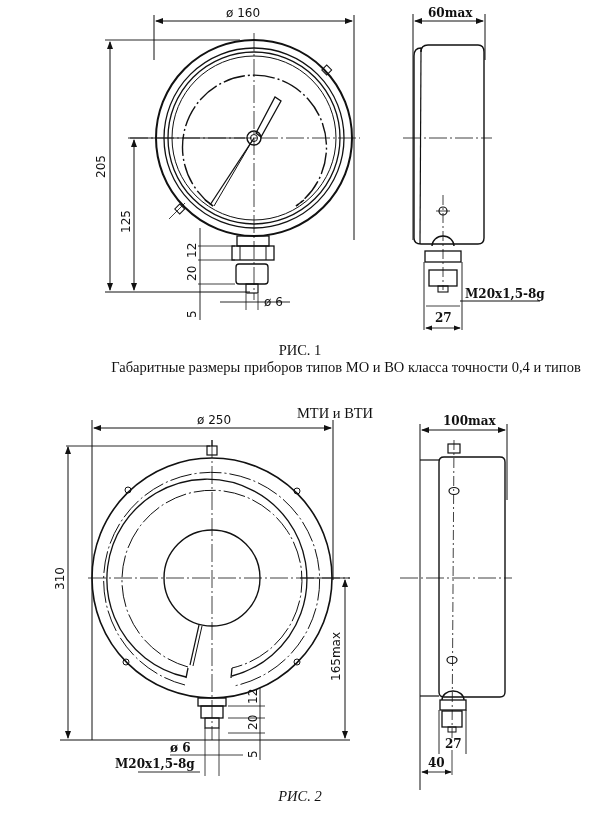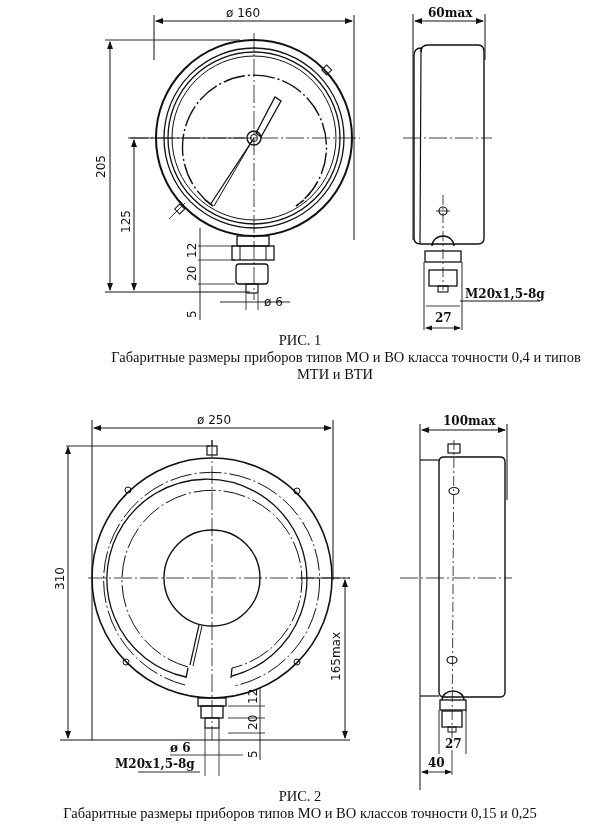--- a/index.html
+++ b/index.html
@@ -178,22 +178,21 @@
     <rect x="448" y="727" width="8" height="5" class="ln" stroke-width="1"></rect>
     <line x1="439" y1="710" x2="439" y2="754" class="ln" stroke-width="0.9"></line>
     <line x1="466" y1="710" x2="466" y2="754" class="ln" stroke-width="0.9"></line>
     <text class="dimb" x="445" y="748">27</text>
     <line x1="452" y1="750" x2="452" y2="775" class="ln" stroke-width="0.8"></line>
     <line x1="422" y1="772" x2="451" y2="772" class="ln" stroke-width="0.9" marker-start="url(#arr)" marker-end="url(#arr)"></line>
     <text class="dimb" x="428" y="767">40</text>
   </g>
 </svg>
 
-<div class="caption" style="top:332px;">
+<div class="caption" style="top:342px;">
   <span class="num">РИС. 1</span>
   <span style="display:block; padding-left:92px;">Габаритные размеры приборов типов МО и ВО класса точности 0,4 и типов</span>
-  <span style="display:block; padding-left:70px;">МТИ и ВТИ</span>
+  <span style="display:block; padding-left:70px;margin-top:29px;">МТИ и ВТИ</span>
 </div>
 
-<div class="caption" style="top:788px;">
+<div class="caption" style="top:788px;font-style:italic;">
   <span class="num">РИС. 2</span>
-  <span style="display:block;">Габаритные размеры приборов типов МО и ВО классов точности 0,15 и 0,25</span>
 </div>
 
 </body></html>

